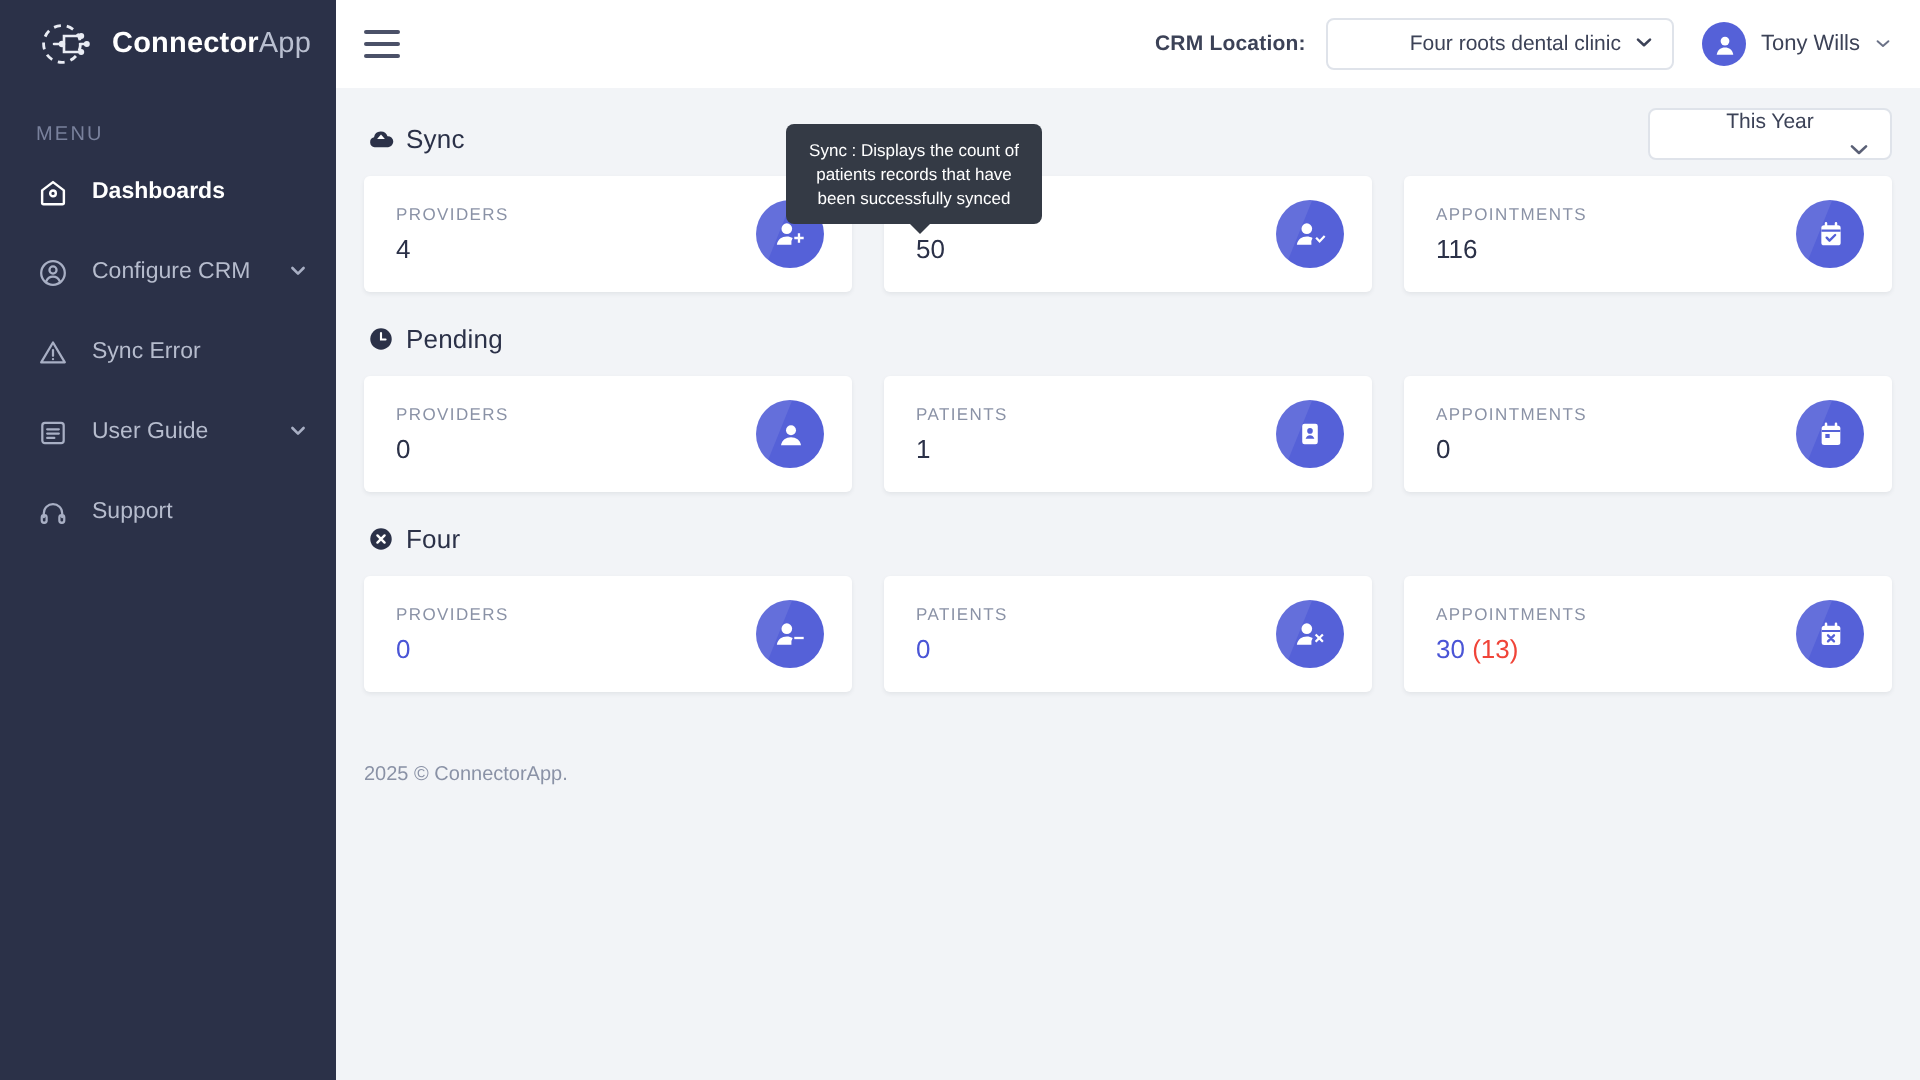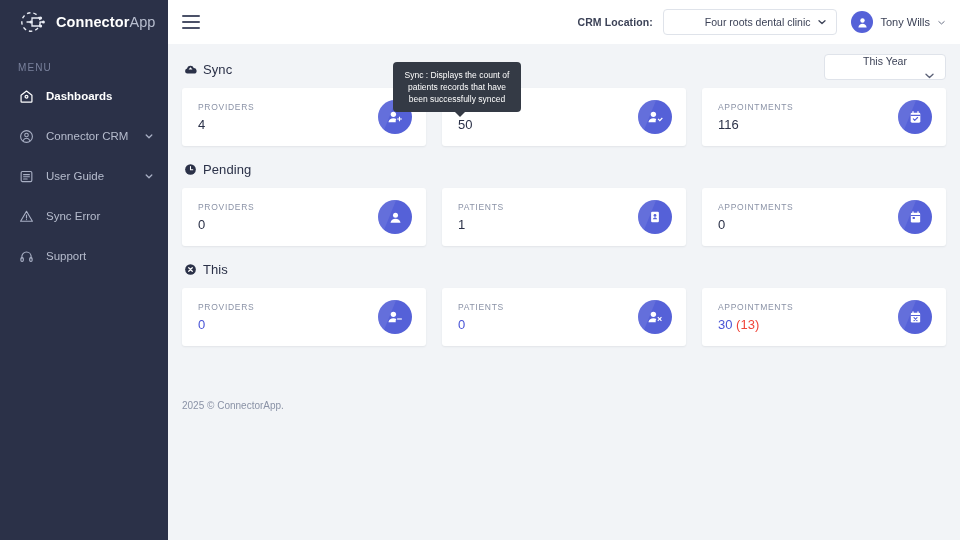--- a/index.html
+++ b/index.html
@@ -201,21 +201,21 @@
     border-left: 5px solid transparent;
     border-right: 5px solid transparent;
     border-top: 5px solid #343a45;
   }
 
   
   .footer {
     flex: 0 0 auto;
     padding: 0 0 0 14px;
     height: 46px;
-    display: flex; align-items: center;
+    display: flex; align-items: flex-start;
   }
   .footer-text { font-size: 10px; color: #8a92a6; }
 </style>
 </head>
 <body>
 
 <div class="app">
 
   <aside class="sidebar">
     <div class="brand">
@@ -247,51 +247,51 @@
     </div>
 
     <div class="nav-item">
       <span class="nav-ico">
         <svg width="15" height="15" viewBox="0 0 16 16" fill="none" stroke="#a8afc4" stroke-width="1.2">
           <circle cx="8" cy="8" r="6.3"></circle>
           <circle cx="8" cy="6.4" r="1.9"></circle>
           <path d="M4.4 12.4c.7-1.7 2-2.5 3.6-2.5s2.9.8 3.6 2.5" stroke-linecap="round"></path>
         </svg>
       </span>
-      <span class="nav-txt">Connector CRM</span>
+      <span class="nav-txt">Configure CRM</span>
       <span class="chev-small">
         <svg width="10" height="10" viewBox="0 0 10 10" fill="none" stroke="#a8afc4" stroke-width="1.3" stroke-linecap="round" stroke-linejoin="round">
             <path d="M2.2 4l2.8 2.8L7.8 4"></path>
           </svg>
       </span>
+    </div>
+
+    <div class="nav-item">
+      <span class="nav-ico">
+        <svg width="15" height="15" viewBox="0 0 16 16" fill="none" stroke="#a8afc4" stroke-width="1.2" stroke-linejoin="round">
+          <path d="M8 2.4 14.3 13H1.7z"></path>
+          <path d="M8 6.4v3.1M8 11.2v.1" stroke-linecap="round"></path>
+        </svg>
+      </span>
+      <span class="nav-txt">Sync Error</span>
     </div>
 
     <div class="nav-item">
       <span class="nav-ico">
         <svg width="15" height="15" viewBox="0 0 16 16" fill="none" stroke="#a8afc4" stroke-width="1.2" stroke-linecap="round">
           <rect x="2.3" y="2.6" width="11.4" height="10.8" rx="1.4"></rect>
           <path d="M4.9 6h6.2M4.9 8.3h6.2M4.9 10.6h3.8"></path>
         </svg>
       </span>
       <span class="nav-txt">User Guide</span>
       <span class="chev-small">
         <svg width="10" height="10" viewBox="0 0 10 10" fill="none" stroke="#a8afc4" stroke-width="1.3" stroke-linecap="round" stroke-linejoin="round">
             <path d="M2.2 4l2.8 2.8L7.8 4"></path>
           </svg>
       </span>
-    </div>
-
-    <div class="nav-item">
-      <span class="nav-ico">
-        <svg width="15" height="15" viewBox="0 0 16 16" fill="none" stroke="#a8afc4" stroke-width="1.2" stroke-linejoin="round">
-          <path d="M8 2.4 14.3 13H1.7z"></path>
-          <path d="M8 6.4v3.1M8 11.2v.1" stroke-linecap="round"></path>
-        </svg>
-      </span>
-      <span class="nav-txt">Sync Error</span>
     </div>
 
     <div class="nav-item">
       <span class="nav-ico">
         <svg width="15" height="15" viewBox="0 0 16 16" fill="none" stroke="#a8afc4" stroke-width="1.2" stroke-linecap="round">
           <path d="M3.1 10.2V8.1a4.9 4.9 0 0 1 9.8 0v2.1"></path>
           <rect x="2" y="9.2" width="2.6" height="4" rx="1.2"></rect>
           <rect x="11.4" y="9.2" width="2.6" height="4" rx="1.2"></rect>
         </svg>
       </span>
@@ -448,21 +448,21 @@
         </div>
       </div>
 
       <div class="section-head">
         <span class="sec-ico">
           <svg width="13" height="13" viewBox="0 0 16 16">
             <circle cx="8" cy="8" r="6.6" fill="#2b3148"></circle>
             <path d="m5.8 5.8 4.4 4.4M10.2 5.8l-4.4 4.4" stroke="#ffffff" stroke-width="1.5" stroke-linecap="round"></path>
           </svg>
         </span>
-        <span class="sec-title">This</span>
+        <span class="sec-title">Four</span>
       </div>
       <div class="cards">
         <div class="card">
           <div class="card-texts">
             <span class="card-label">PROVIDERS</span>
             <span class="card-value blue">0</span>
           </div>
           <span class="card-icon">
             <svg width="16" height="16" viewBox="0 0 18 18" fill="#ffffff">
               <circle cx="7.2" cy="6" r="3"></circle>

